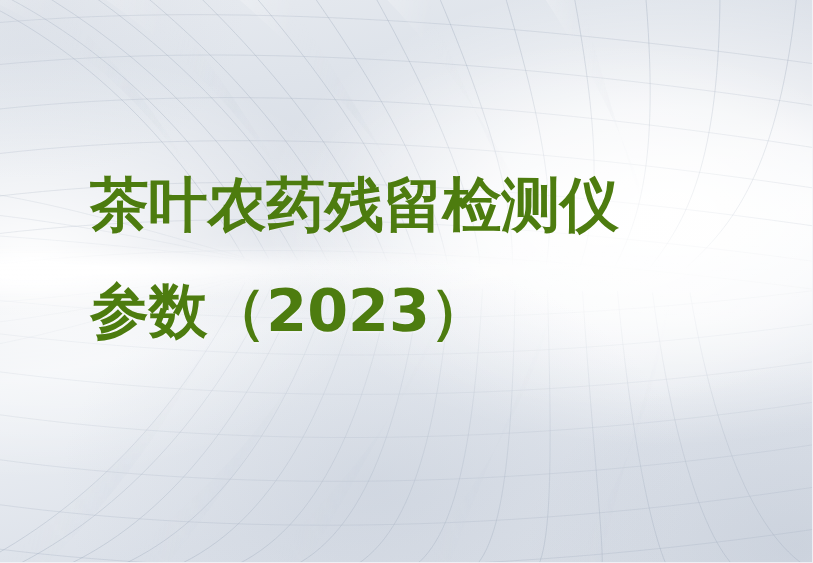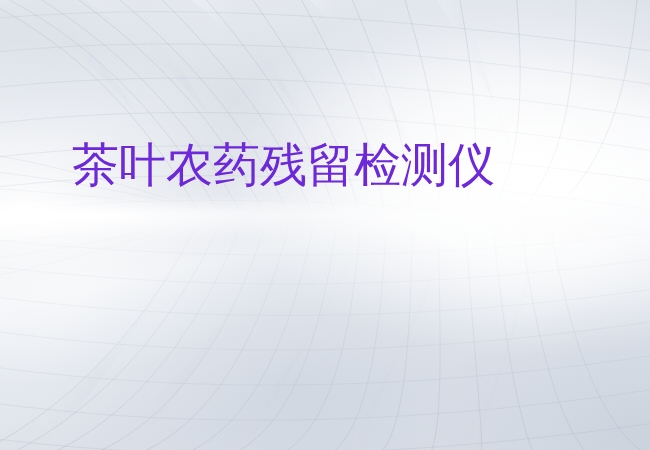--- a/index.html
+++ b/index.html
@@ -60,23 +60,23 @@
 
   
   #title-block{
     position:absolute;
     left:72px;
     top:122px;
     width:560px;
   }
   .title-line{
     margin:0;
-    color:#6d28d9;
+    color:#4d7c0f;
     font-family:"DejaVu Sans","Liberation Sans",sans-serif;
-    font-weight:normal;
+    font-weight:bold;
     font-size:47px;
     line-height:85px;
     letter-spacing:0px;
     white-space:nowrap;
     text-shadow:0 1px 0 rgba(255,255,255,0.25);
   }
 </style>
 </head>
 <body>
 
@@ -190,15 +190,16 @@
       </g>
     </svg>
   </div>
 
   <div class="bg-layer" id="bg-glow"></div>
   <div class="bg-layer" id="bg-streak"></div>
   <div class="bg-layer" id="bg-vignette"></div>
 
   <div id="title-block">
     <div class="title-line">茶叶农药残留检测仪</div>
+    <div class="title-line">参数（2023）</div>
   </div>
 
 </div>
 
 </body></html>

